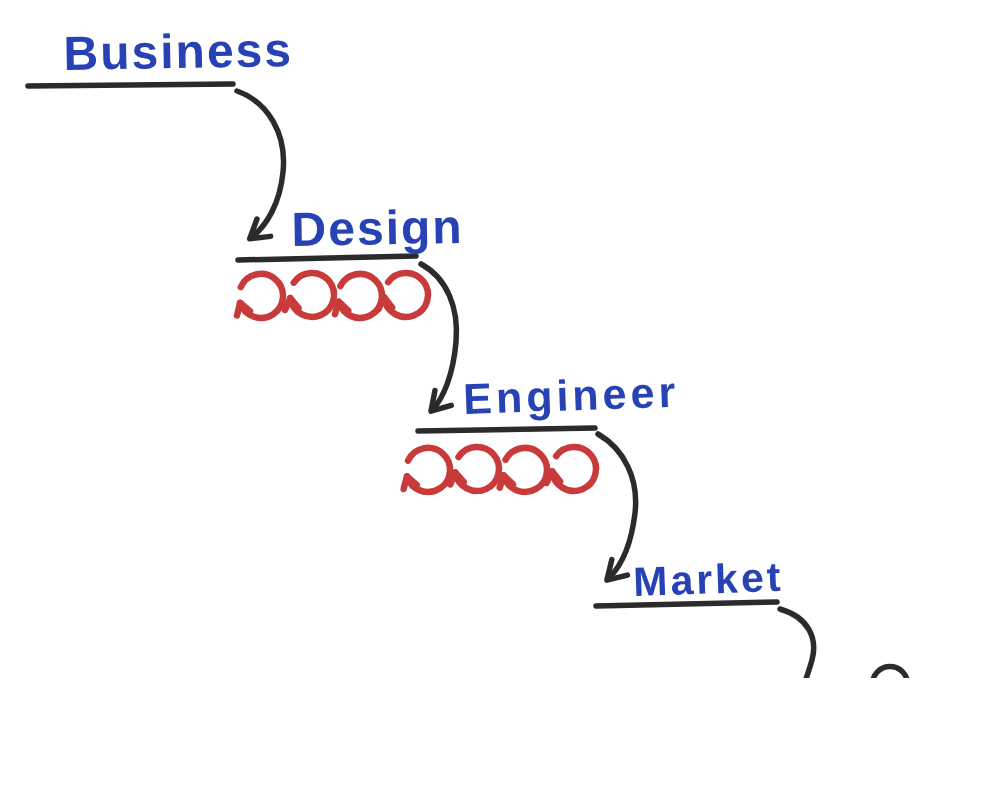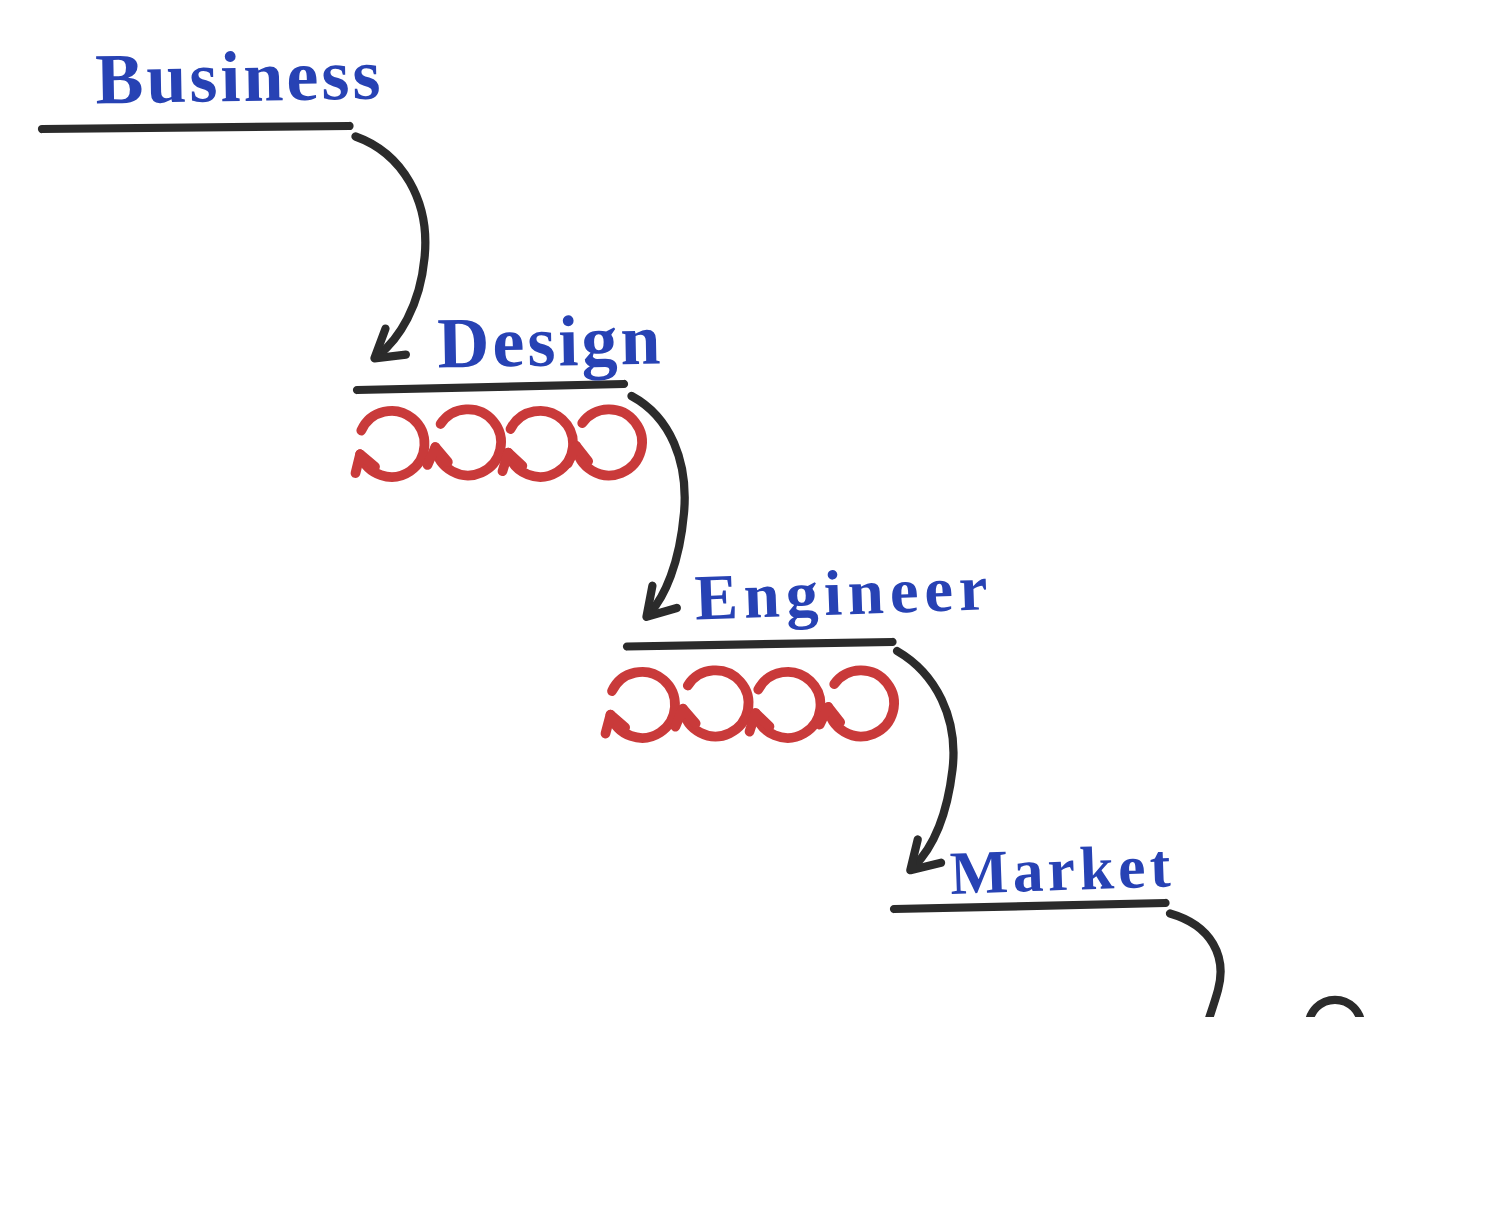--- a/index.html
+++ b/index.html
@@ -6,21 +6,21 @@
     margin: 0;
     padding: 0;
     background: var(--background, #ffffff);
   }
   .sketch {
     position: relative;
     width: 1000px;
     height: 678px;
     background: var(--background, #ffffff);
     overflow: hidden;
-    font-family: Liberation Serif, serif;
+    font-family: Liberation Sans, sans-serif;
   }
   .canvas-svg {
     position: absolute;
     left: 0;
     top: 0;
   }
   .ink {
     stroke: var(--ink-black, #2b2b2b);
     fill: none;
     stroke-linecap: round;

